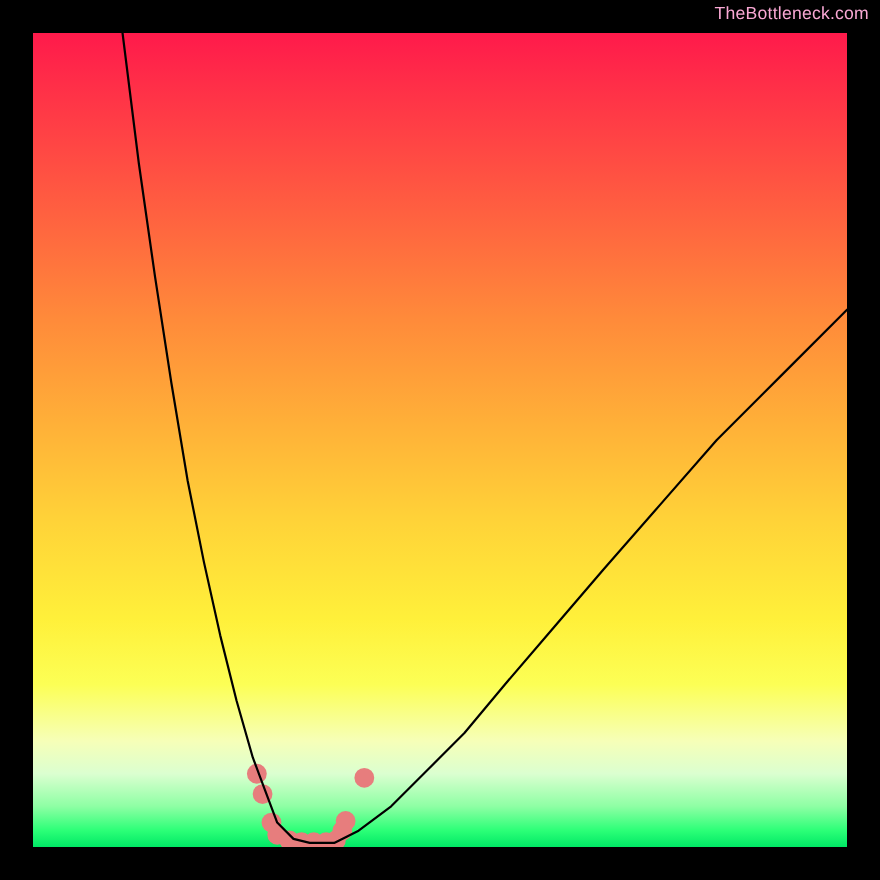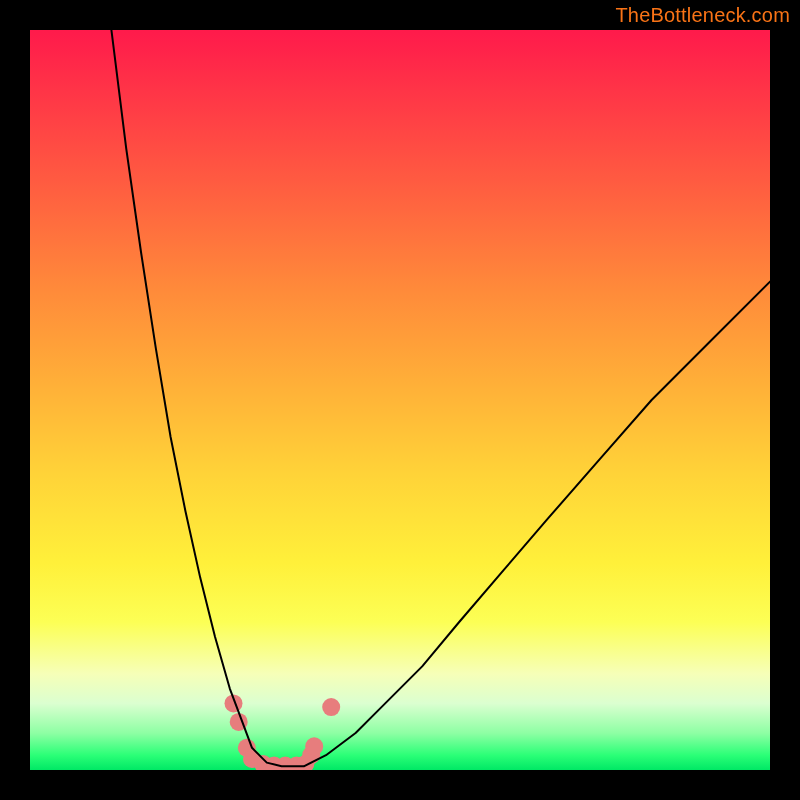--- a/index.html
+++ b/index.html
@@ -14,22 +14,22 @@
   .frame {
     position: relative;
     width: 800px;
     height: 800px;
     background: #000;
   }
   .watermark {
     position: absolute;
     top: 4px;
     right: 10px;
-    color: #f97316;
-    font-size: 20px;
+    color: #f9a8d4;
+    font-size: 16px;
     font-weight: 400;
     letter-spacing: 0.2px;
     z-index: 10;
   }
   .plot-area {
     position: absolute;
     left: 30px;
     top: 30px;
     width: 740px;
     height: 740px;

